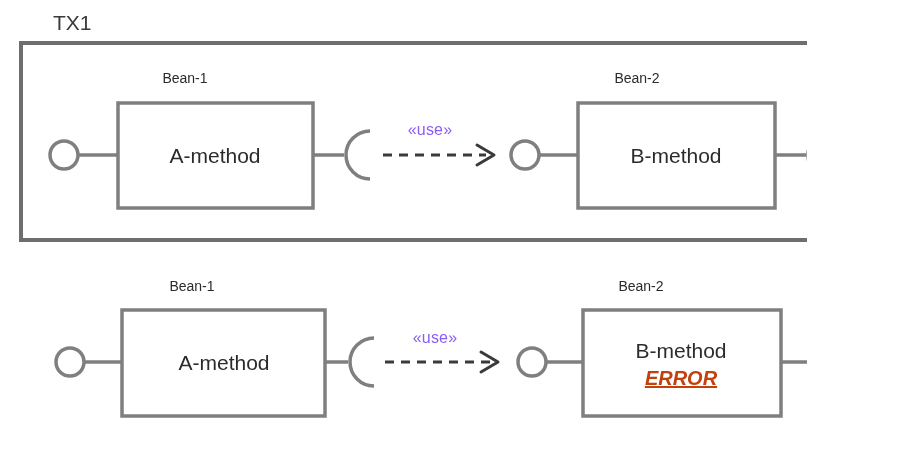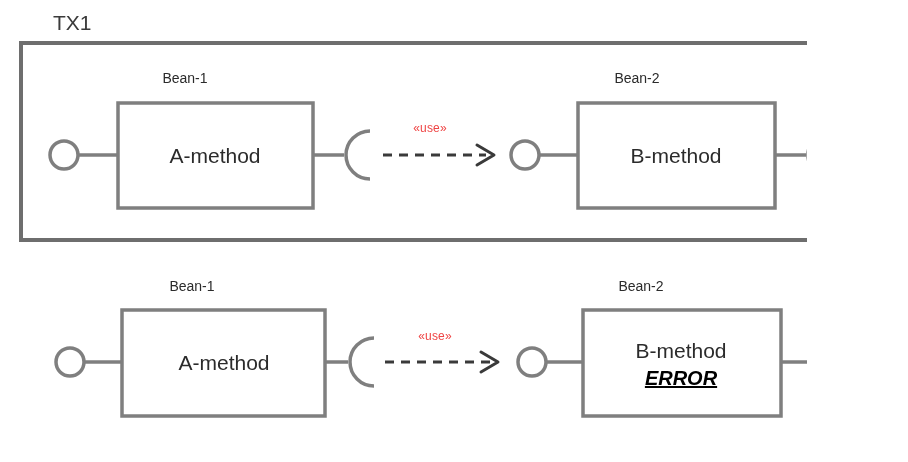--- a/index.html
+++ b/index.html
@@ -43,22 +43,22 @@
     font-size: 14px;
     color: #2b2b2b;
     text-align: center;
   }
   .lbl-method {
     font-size: 21px;
     color: #2b2b2b;
     text-align: center;
   }
   .lbl-use {
-    font-size: 12px;
-    color: #ef4444;
+    font-size: 16px;
+    color: #8b5cf6;
     letter-spacing: 0.2px;
   }
   .lbl-error {
     font-size: 20px;
     font-style: italic;
     font-weight: bold;
     text-decoration: underline;
     text-align: center;
   }
   .centered {
@@ -128,15 +128,15 @@
   <div class="lbl lbl-bean centered" style="left:192px; top:279px;">Bean-1</div>
 
   <div class="lbl lbl-method centered" style="left:224px; top:352px;">A-method</div>
 
   <div class="lbl lbl-use centered" style="left:435px; top:330px;">«use»</div>
 
   <div class="lbl lbl-bean centered" style="left:641px; top:279px;">Bean-2</div>
 
   <div class="lbl lbl-method centered" style="left:681px; top:340px;">B-method</div>
 
-  <div class="lbl lbl-error centered" style="left:681px; top:368px; color:#000000;text-align:center;">ERROR</div>
+  <div class="lbl lbl-error centered" style="left:681px; top:368px; color:#c2410c;text-align:center;">ERROR</div>
 
 </div>
 
 </body></html>

